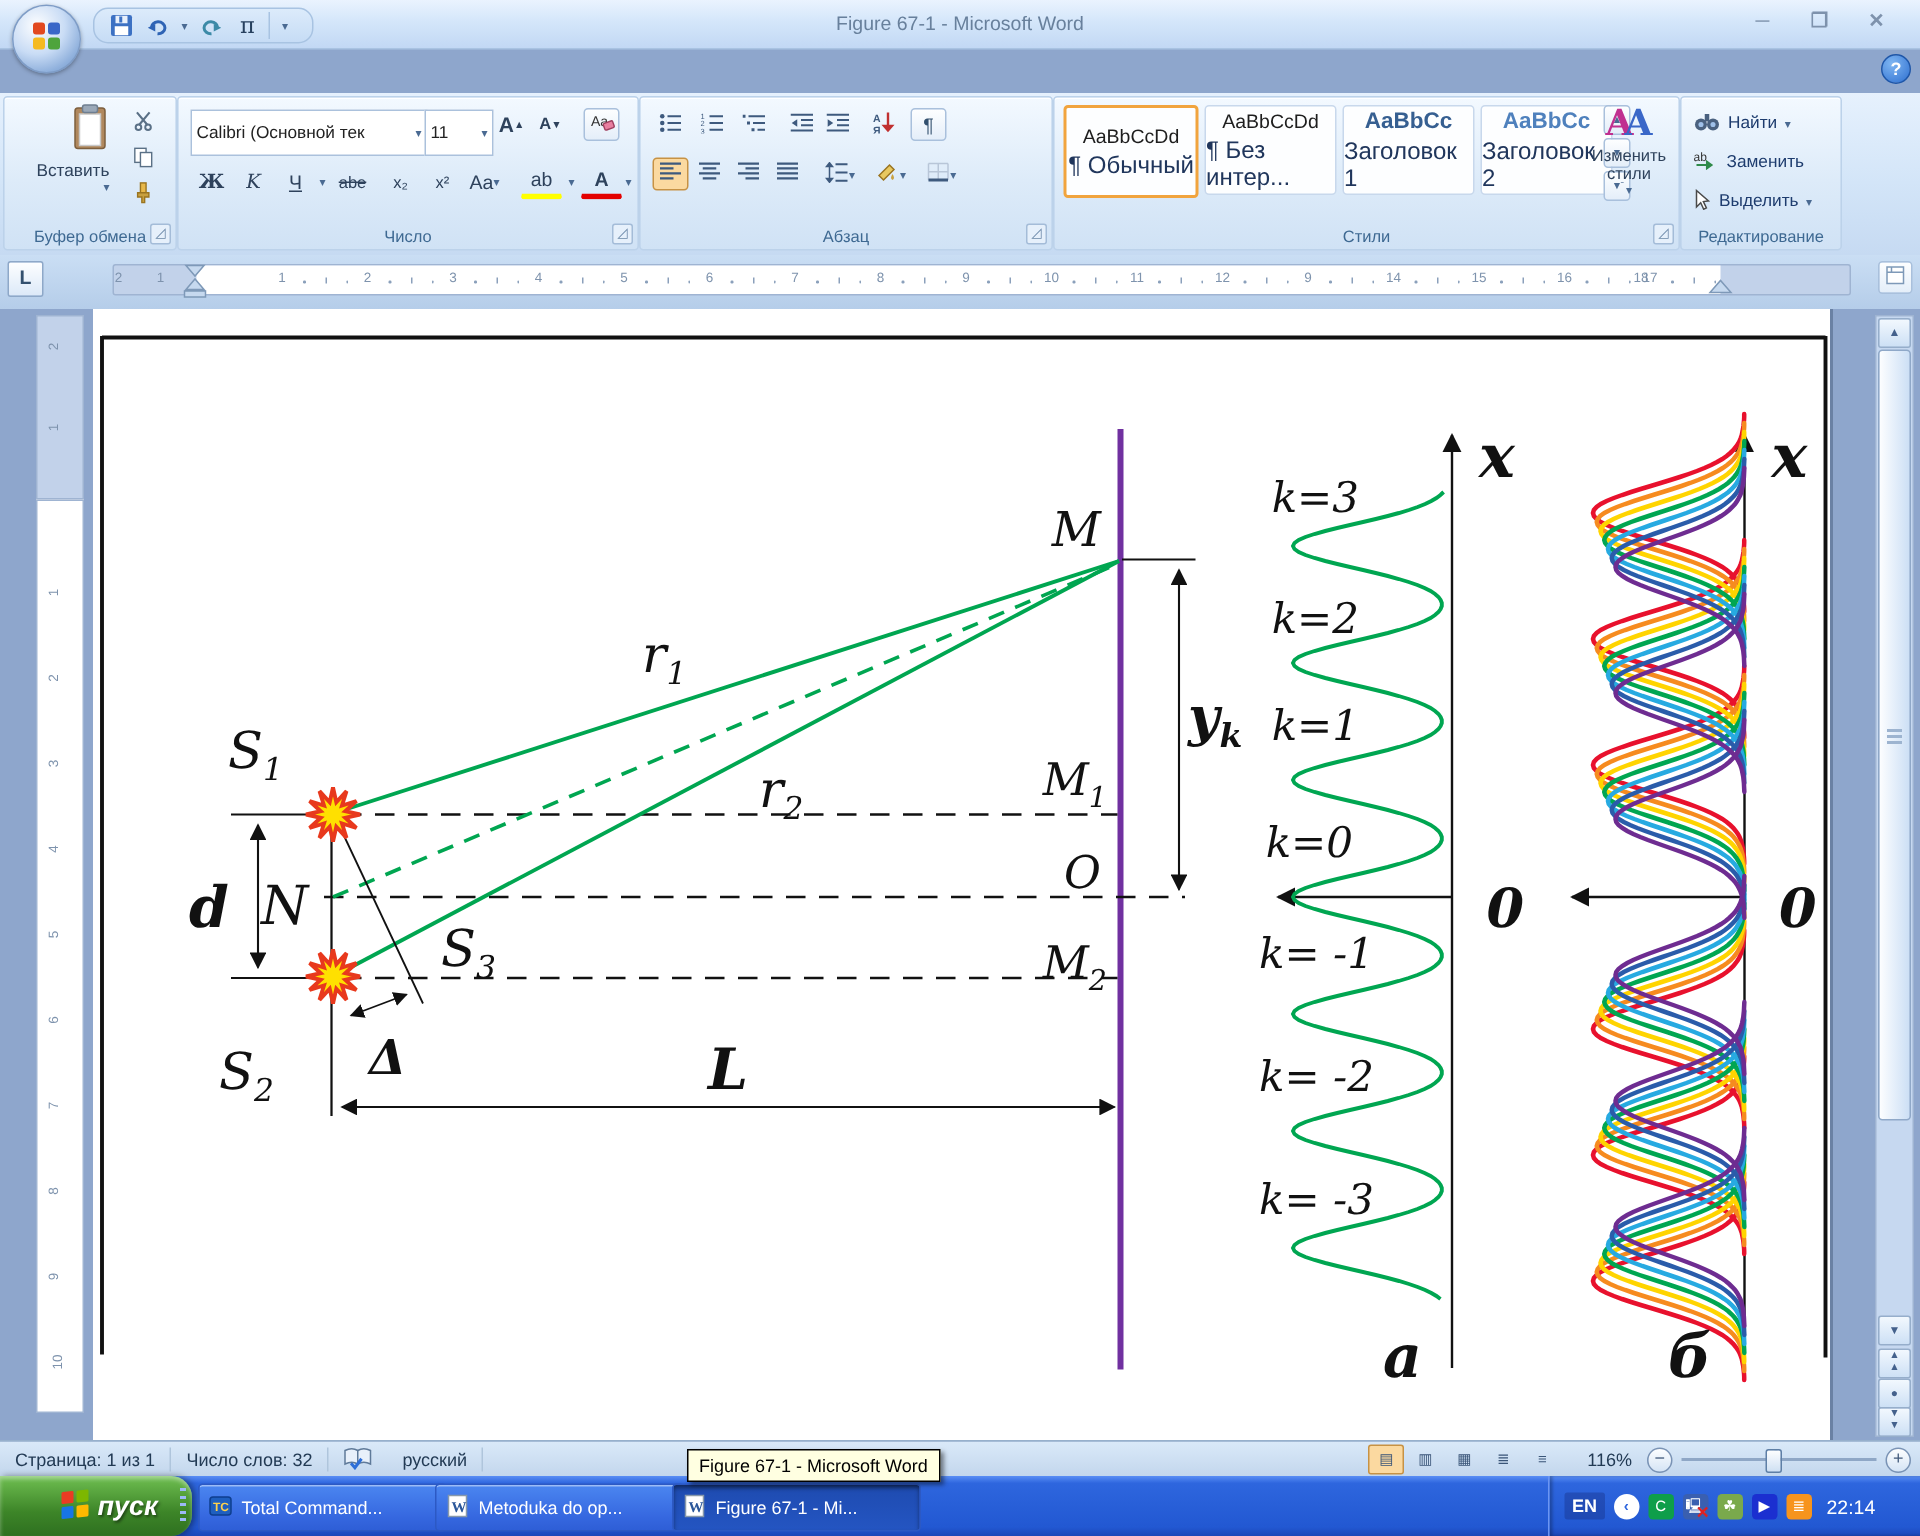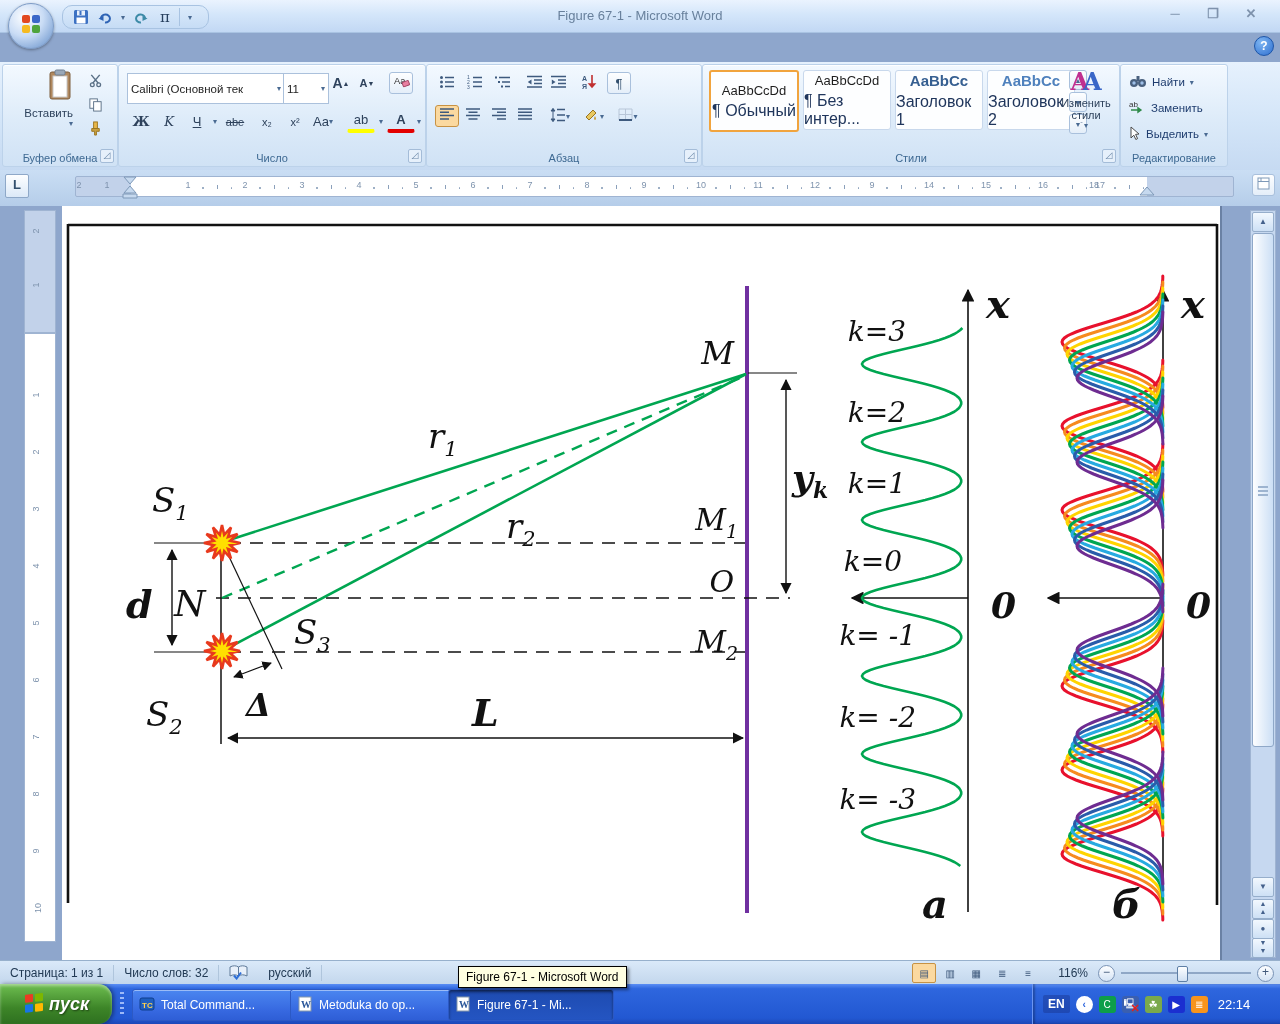--- a/index.html
+++ b/index.html
@@ -86,21 +86,21 @@
     display:flex;align-items:center;justify-content:center;font-size:10px;color:#3A5activity578;color:#3A5578;}
   .viewbtn.on{background:#FBD9A0;border-color:#C79244;}
   .zoomcirc{width:15px;height:15px;border-radius:50%;border:1px solid #7A93B5;background:linear-gradient(#FDFEFF,#D5E4F5);
     color:#41597A;font-size:12px;line-height:13px;text-align:center;}
   
   .taskbar{left:0;top:984px;width:1280px;height:40px;
     background:linear-gradient(#5A8EF5,#2E66DE 12%,#2258D2 85%,#1C47B8);}
   .startbtn{left:0;top:0;height:40px;width:112px;border-radius:0 14px 14px 0;
     background:linear-gradient(#6FBF51,#3D8528 60%,#2E7020);box-shadow:inset 0 2px 3px rgba(255,255,255,.4),2px 0 4px rgba(0,0,0,.4);
     display:flex;align-items:center;justify-content:center;gap:4px;color:#fff;font-weight:bold;font-style:italic;
-    font-size:18px;text-shadow:1px 1px 2px rgba(0,0,0,.5);}
+    font-size:18px;text-shadow:1px 1px 2px rgba(0,0,0,.5);padding-left:16px;}
   .taskbtn{top:5px;height:30px;width:152px;border-radius:3px;
     background:linear-gradient(#4B86F0,#3668E0 70%,#2E5ED6);border:1px solid #2C59C4;
     display:flex;align-items:center;gap:6px;padding:0 6px;color:#fff;font-size:12px;white-space:nowrap;overflow:hidden;
     box-shadow:inset 0 1px 0 rgba(255,255,255,.45);}
   .taskbtn.active{background:linear-gradient(#1E4BB0,#2455C2);box-shadow:inset 0 2px 3px rgba(0,0,0,.45);}
   .tray{left:1032px;top:0;height:40px;right:0;display:flex;align-items:center;gap:6px;
     border-left:1px solid #6B95F2;box-shadow:inset 2px 0 2px rgba(0,0,0,.25);padding-left:10px;color:#fff;}
   .trayicon{width:17px;height:17px;border-radius:3px;display:flex;align-items:center;justify-content:center;
     font-size:10px;color:#fff;}
   .dots{top:8px;width:4px;height:24px;background:repeating-linear-gradient(#9DB9F8 0 2px,transparent 2px 5px);}

